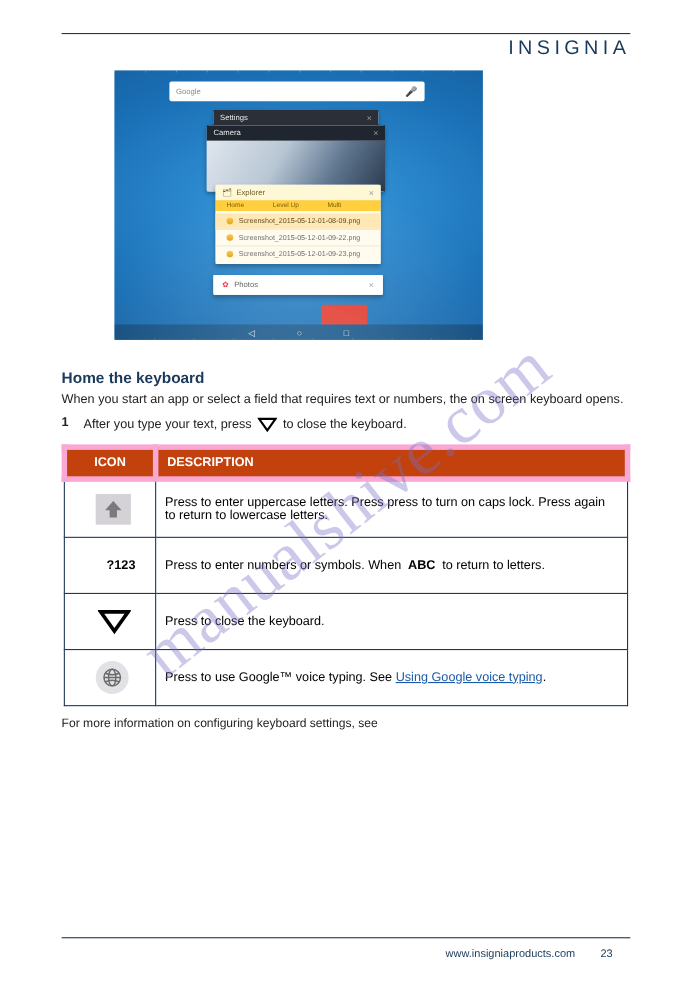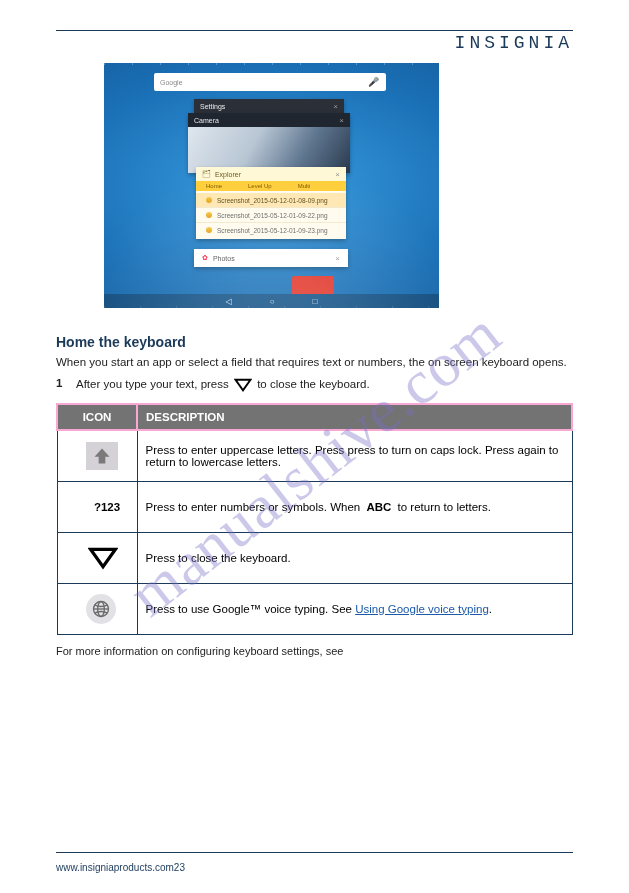--- a/index.html
+++ b/index.html
@@ -23,21 +23,20 @@
     margin-bottom: 2px;
   }
   .brand {
     text-align: right;
     color: #1b3a5a;
     font-size: 18px;
     letter-spacing: 4px;
     font-weight: 300;
     margin-top: 2px;
     margin-bottom: 10px;
-    font-family: Liberation Mono, monospace;
   }
   .screenshot-wrap {
     width: 335px;
     height: 245px;
     margin: 0 0 14px 48px;
     position: relative;
     overflow: hidden;
     background: radial-gradient(ellipse 160% 120% at 50% 50%, #3a9de0 0%, #1a6fb5 40%, #0c3a6c 100%);
   }
   .rays::before, .rays::after {
@@ -148,26 +147,26 @@
     gap: 8px;
   }
   .step-num { font-weight: bold; width: 12px; flex: 0 0 auto; }
   .kb-table {
     border-collapse: collapse;
     width: 100%;
     margin-top: 6px;
     font-size: 11.5px;
   }
   .kb-table th {
-    background: #737373;
+    background: #c2410c;
     color: #fff;
     font-weight: bold;
     text-align: left;
     padding: 6px 8px;
-    border: 2px solid #f9a8d4;
+    border: 5px solid #f9a8d4;
   }
   .kb-table th:first-child { width: 62px; text-align: center; }
   .kb-table td {
     border: 1px solid #1b3a5a;
     padding: 6px 8px;
     vertical-align: middle;
   }
   .kb-table td:first-child {
     text-align: center;
     height: 38px;
@@ -211,23 +210,24 @@
     position: absolute;
     left: 56px; right: 56px;
     bottom: 40px;
     border-top: 1px solid #1b3a5a;
   }
   .footer {
     position: absolute;
     left: 56px; right: 72px;
     bottom: 20px;
     display: flex;
-    justify-content: flex-start;
+    justify-content: flex-end;
     font-size: 10px;
     color: #1b3a5a;
+    gap: 23px;
   }
   .watermark {
     position: absolute;
     left: 50%; top: 52%;
     transform: translate(-50%,-50%) rotate(-38deg);
     font-size: 62px;
     color: rgba(120,110,200,.38);
     font-family: Georgia, 'Times New Roman', serif;
     white-space: nowrap;
     pointer-events: none;

